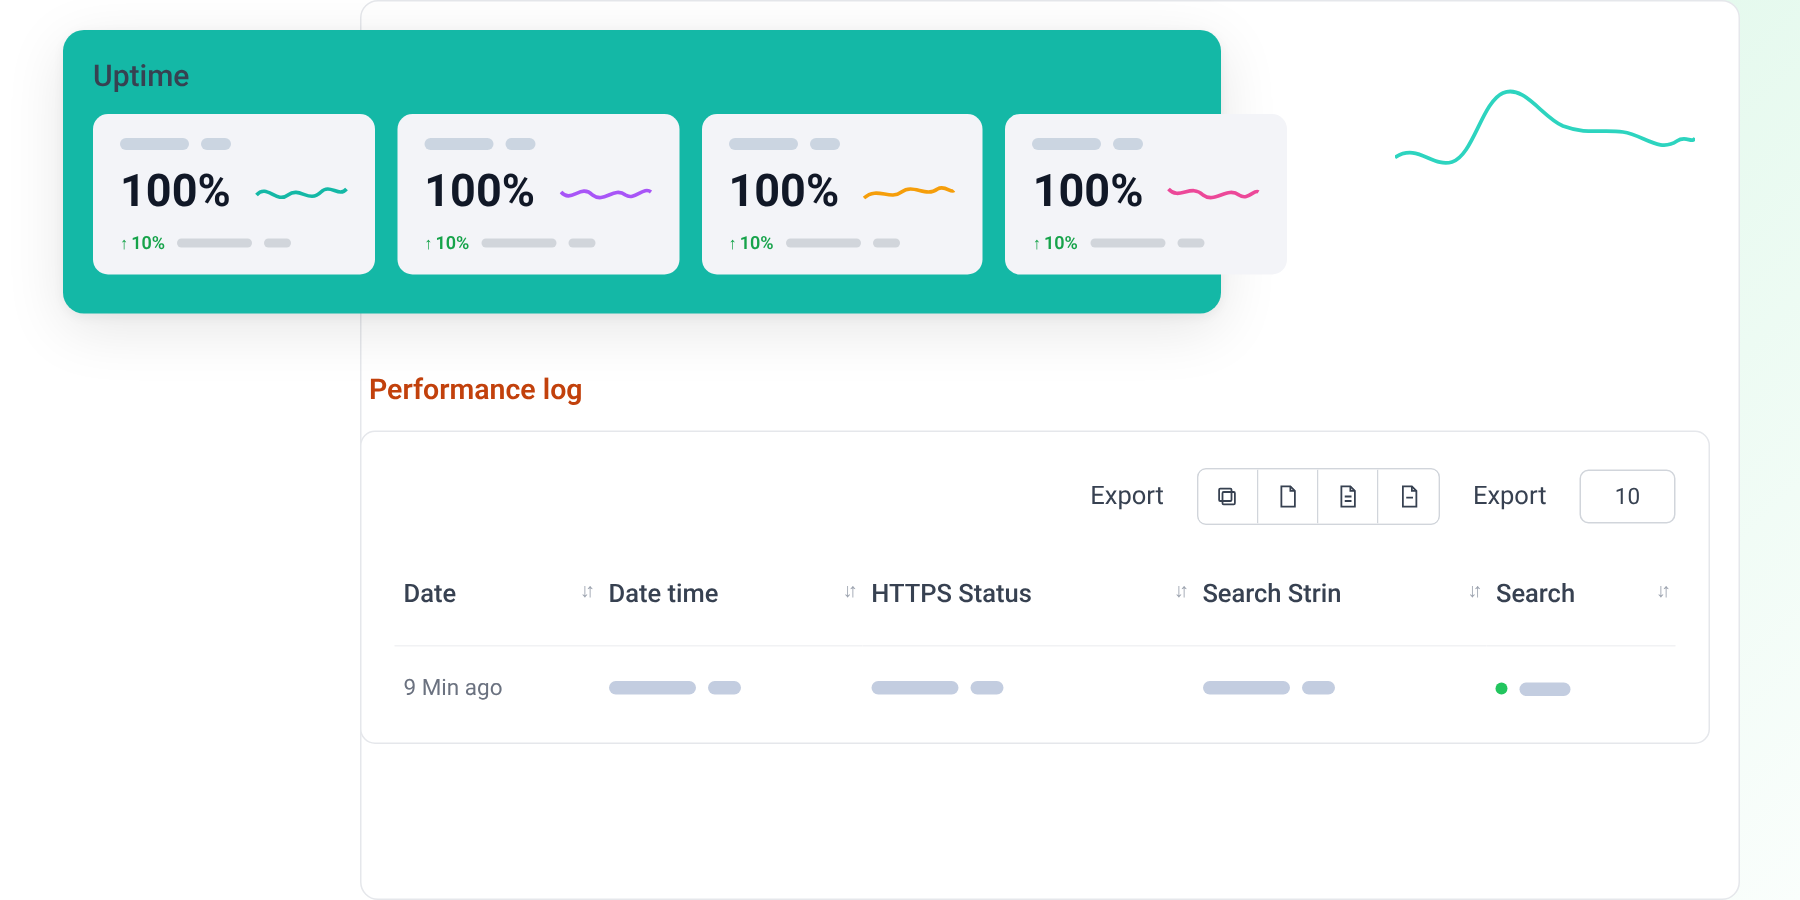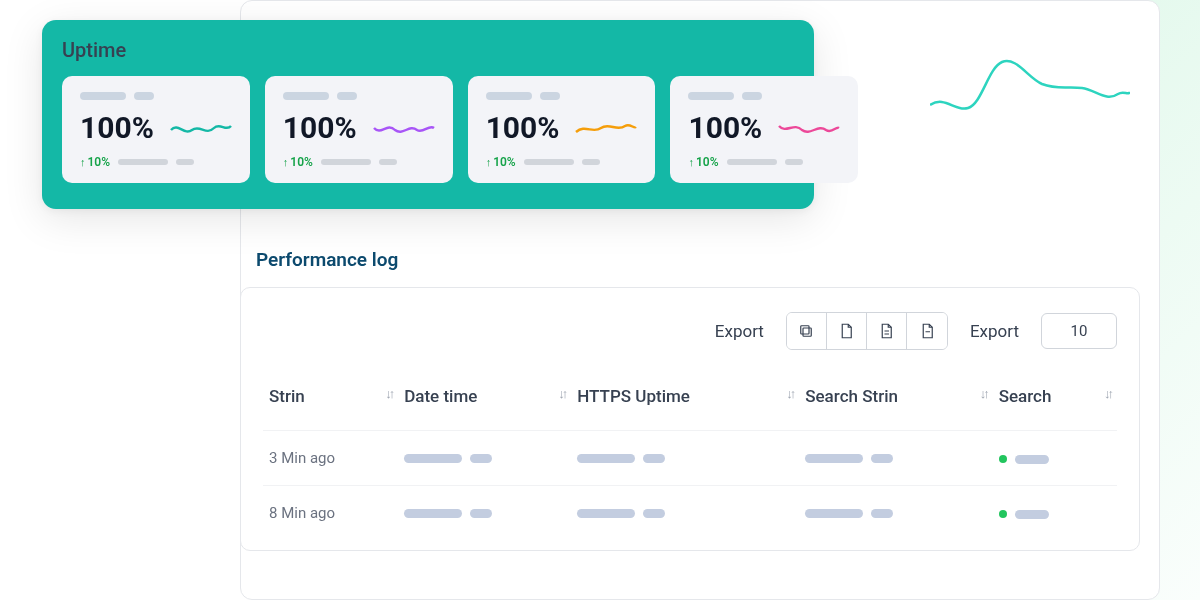--- a/index.html
+++ b/index.html
@@ -97,21 +97,21 @@
   .line-skel.sm{flex:0 0 18px}
   
   .perf-section {
     position:absolute;
     left:240px; top:248px;
     width:920px;
     z-index:3;
     padding:0 0px;
   }
   .perf-title {
-    font-size:19px; font-weight:600; color:#0c4a6e; margin:0 0 16px 16px;
+    font-size:19px; font-weight:600; color:#c2410c; margin:0 0 16px 6px;
   }
   .perf-card {
     background:#fff;
     border:1px solid #e5e7eb;
     border-radius:10px;
     padding:24px 22px 10px 22px;
     width:900px;
   }
   .toolbar {
     display:flex; align-items:center; justify-content:flex-end; gap:22px;
@@ -122,21 +122,21 @@
     display:flex; border:1px solid #d1d5db; border-radius:6px; overflow:hidden;
   }
   .icon-btn{
     width:40px;height:36px;display:flex;align-items:center;justify-content:center;
     border-right:1px solid #d1d5db; background:#fff; cursor:pointer;
   }
   .icon-btn:last-child{border-right:none}
   .icon-btn svg{width:18px;height:18px;stroke:#374151;fill:none;stroke-width:1.6}
   .page-size{
     border:1px solid #d1d5db;border-radius:6px;
-    width:76px;height:36px;display:flex;align-items:center;justify-content:center;
+    width:64px;height:36px;display:flex;align-items:center;justify-content:center;
     font-size:15px;color:#374151;
   }
   table{width:100%; border-collapse:collapse;}
   thead th{
     text-align:left; font-size:17px; font-weight:500; color:#374151;
     padding:10px 6px 24px 6px; position:relative;
   }
   .sort-icon{
     float:right; color:#9ca3af; font-size:13px; letter-spacing:-3px;
   }
@@ -294,54 +294,30 @@
       </div>
       <span class="toolbar-label">Export</span>
       <div class="page-size">
         <span>10</span>
       </div>
     </div>
 
     <table>
       <thead>
         <tr>
-          <th><span>Strin</span><span class="sort-icon">↓↑</span></th>
+          <th><span>Date</span><span class="sort-icon">↓↑</span></th>
           <th><span>Date time</span><span class="sort-icon">↓↑</span></th>
-          <th><span>HTTPS Uptime</span><span class="sort-icon">↓↑</span></th>
+          <th><span>HTTPS Status</span><span class="sort-icon">↓↑</span></th>
           <th><span>Search Strin</span><span class="sort-icon">↓↑</span></th>
           <th><span>Search</span><span class="sort-icon">↓↑</span></th>
         </tr>
       </thead>
       <tbody>
         <tr>
-          <td>3 Min ago</td>
-          <td>
-              <div class="cell-skel">
-                <div class="bar lg"></div>
-                <div class="bar sm"></div>
-              </div>
-            </td>
-          <td>
-              <div class="cell-skel">
-                <div class="bar lg"></div>
-                <div class="bar sm"></div>
-              </div>
-            </td>
-          <td>
-              <div class="cell-skel">
-                <div class="bar lg"></div>
-                <div class="bar sm"></div>
-              </div>
-            </td>
-          <td><span class="status-dot"></span><span class="cell-skel" style="display:inline-flex;vertical-align:middle">
-                <span class="bar" style="width:34px"></span>
-              </span></td>
-        </tr>
-        <tr>
-          <td>8 Min ago</td>
+          <td>9 Min ago</td>
           <td>
               <div class="cell-skel">
                 <div class="bar lg"></div>
                 <div class="bar sm"></div>
               </div>
             </td>
           <td>
               <div class="cell-skel">
                 <div class="bar lg"></div>
                 <div class="bar sm"></div>

